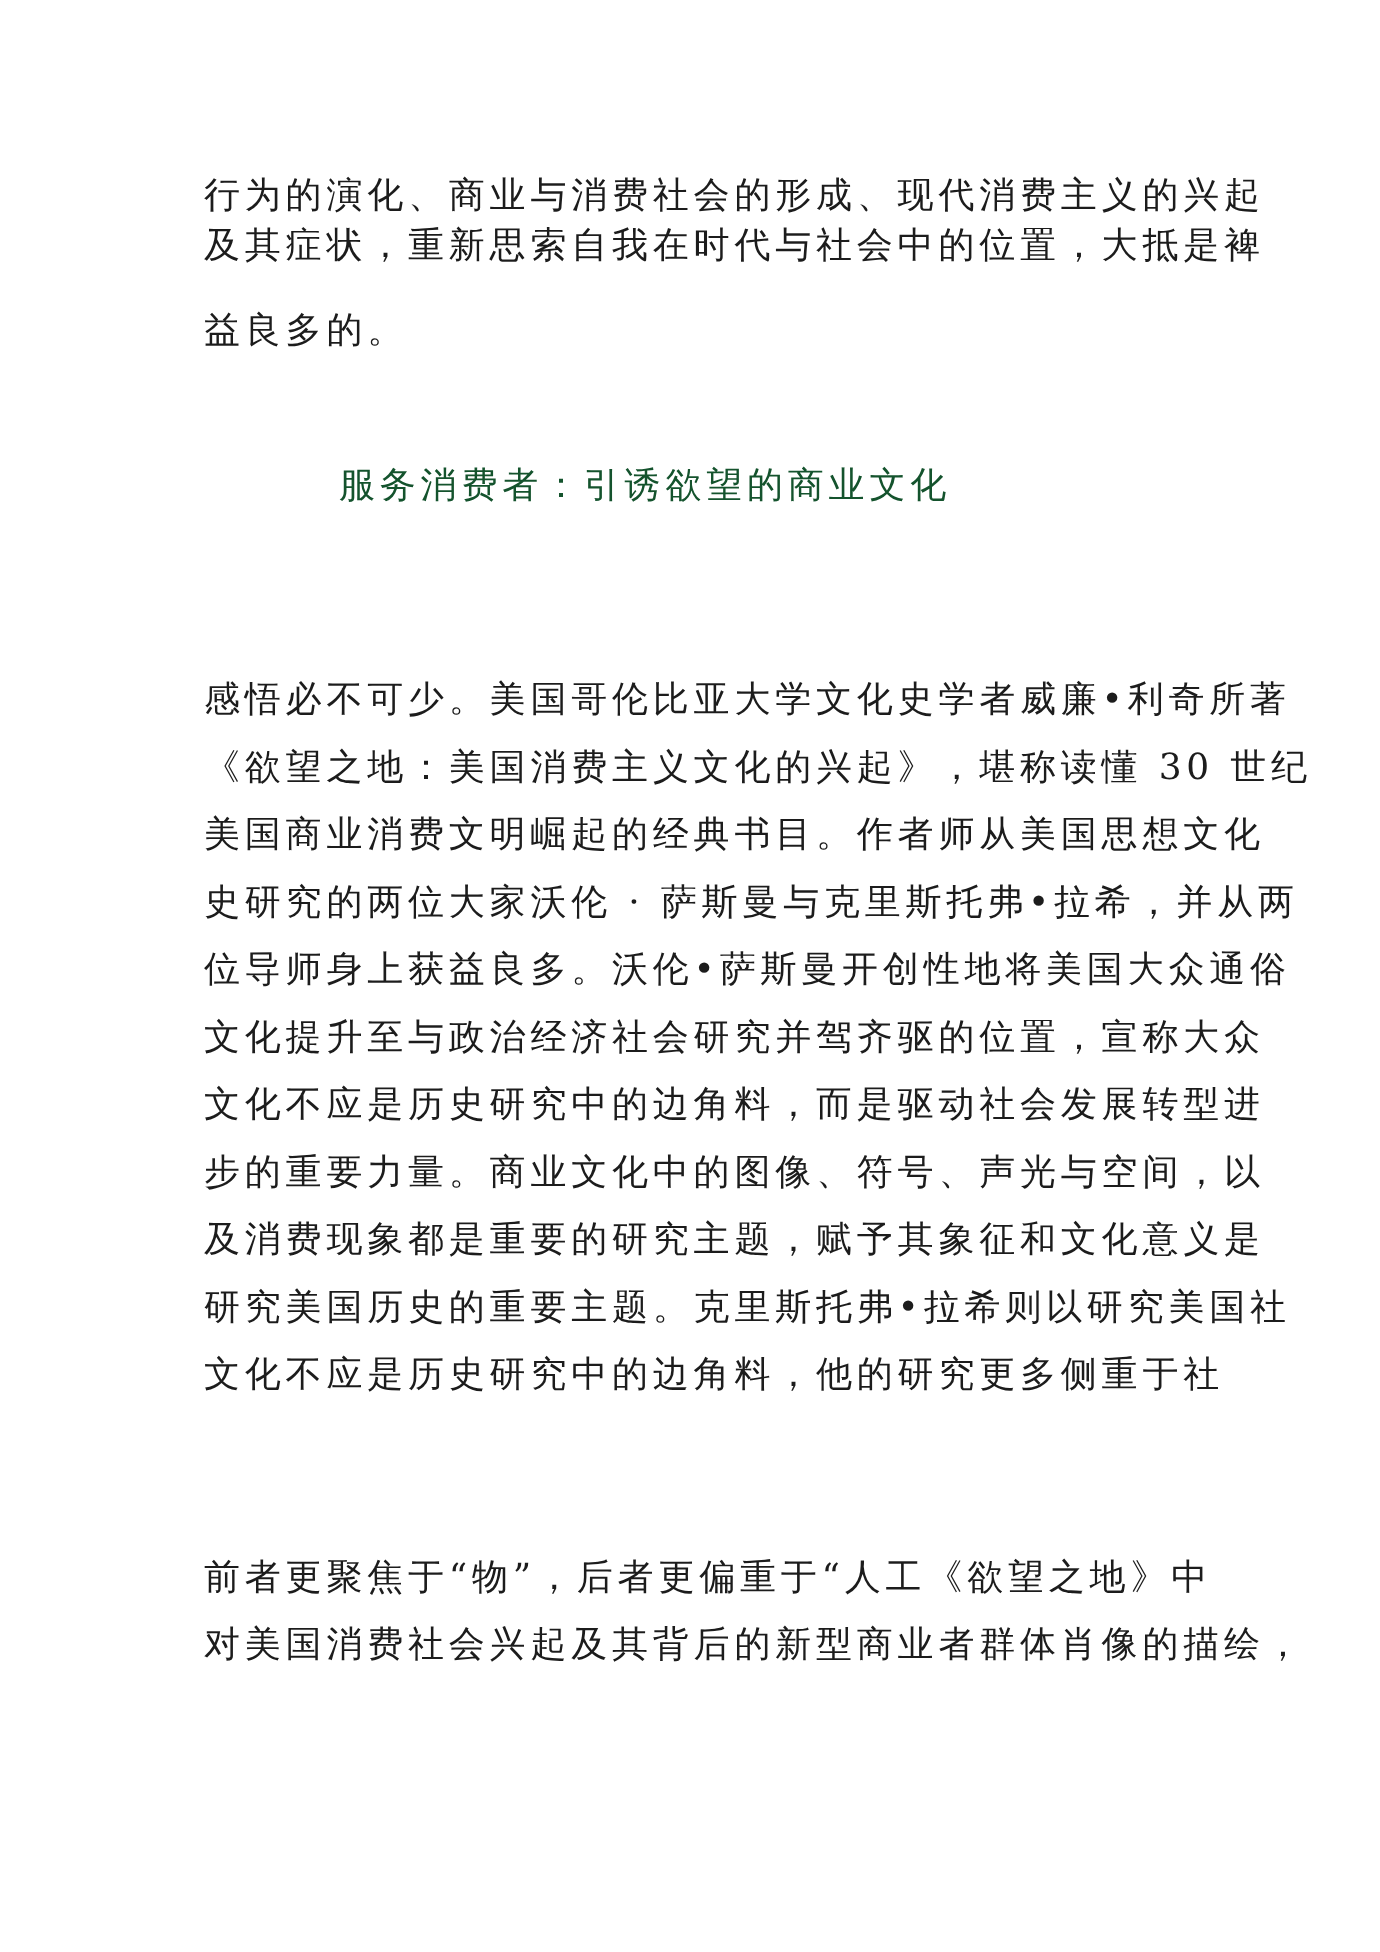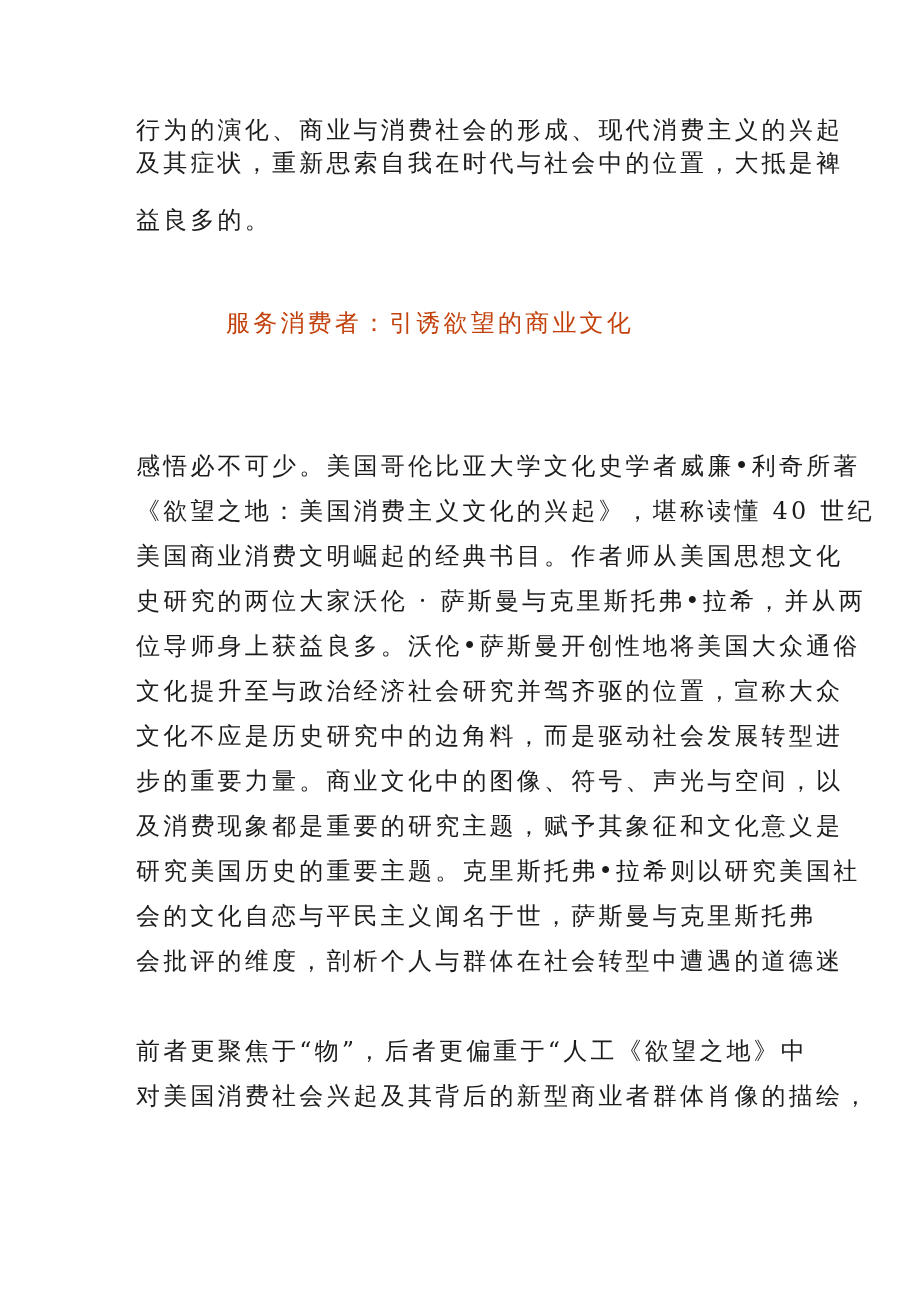--- a/index.html
+++ b/index.html
@@ -35,46 +35,45 @@
       color: #1c1c1c;
     }
     .heading {
       position: absolute;
       left: 226px;
       height: 30px;
       font-size: 24px;
       line-height: 30px;
       white-space: nowrap;
       letter-spacing: 3.2px;
-      color: #c2410c;
+      color: #14532d;
       text-align: right;
     }
     .indent {
       left: 226px;
     }
   </style>
 </head>
 <body>
 
 <div class="page">
 
   <div class="line" style="top:115px;">行为的演化、商业与消费社会的形成、现代消费主义的兴起</div>
   <div class="line" style="top:148px;">及其症状，重新思索自我在时代与社会中的位置，大抵是裨</div>
   <div class="line" style="top:205px;">益良多的。</div>
 
   <div class="heading" style="top:308px;">服务消费者：引诱欲望的商业文化</div>
 
   <div class="line" style="top:451px;">感悟必不可少。美国哥伦比亚大学文化史学者威廉•利奇所著</div>
-  <div class="line" style="top:496px;">《欲望之地：美国消费主义文化的兴起》，堪称读懂 40 世纪</div>
+  <div class="line" style="top:496px;">《欲望之地：美国消费主义文化的兴起》，堪称读懂 30 世纪</div>
   <div class="line" style="top:541px;text-align:center;">美国商业消费文明崛起的经典书目。作者师从美国思想文化</div>
   <div class="line" style="top:586px;">史研究的两位大家沃伦 · 萨斯曼与克里斯托弗•拉希，并从两</div>
   <div class="line" style="top:631px;">位导师身上获益良多。沃伦•萨斯曼开创性地将美国大众通俗</div>
   <div class="line" style="top:676px;">文化提升至与政治经济社会研究并驾齐驱的位置，宣称大众</div>
   <div class="line" style="top:721px;">文化不应是历史研究中的边角料，而是驱动社会发展转型进</div>
   <div class="line" style="top:766px;">步的重要力量。商业文化中的图像、符号、声光与空间，以</div>
   <div class="line" style="top:811px;">及消费现象都是重要的研究主题，赋予其象征和文化意义是</div>
   <div class="line" style="top:856px;">研究美国历史的重要主题。克里斯托弗•拉希则以研究美国社</div>
-  <div class="line" style="top:901px;">会的文化自恋与平民主义闻名于世，萨斯曼与克里斯托弗</div>
-  <div class="line" style="top:946px;">会批评的维度，剖析个人与群体在社会转型中遭遇的道德迷</div>
+  <div class="line" style="top:901px;">文化不应是历史研究中的边角料，他的研究更多侧重于社</div>
   <div class="line" style="top:1036px;">前者更聚焦于“物”，后者更偏重于“人工《欲望之地》中</div>
   <div class="line" style="top:1081px;">对美国消费社会兴起及其背后的新型商业者群体肖像的描绘，</div>
 
 </div>
 
 </body></html>

